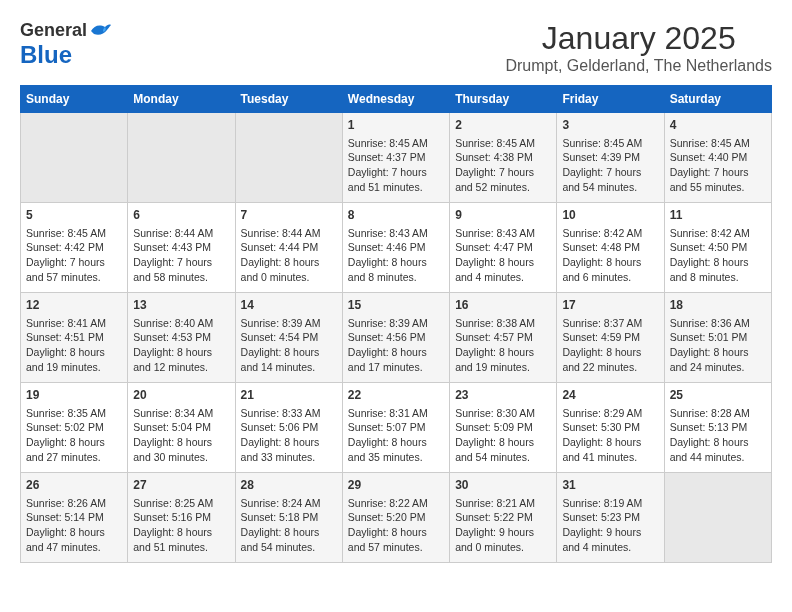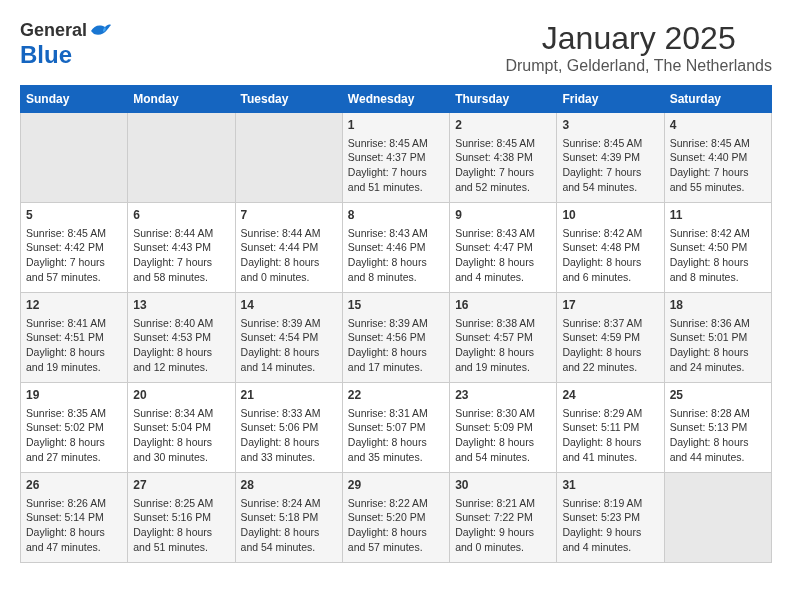--- a/index.html
+++ b/index.html
@@ -294,21 +294,21 @@
         <td>
           <span class="day-num">23</span>
           <div>Sunrise: 8:30 AM</div>
           <div>Sunset: 5:09 PM</div>
           <div>Daylight: 8 hours</div>
           <div>and 54 minutes.</div>
         </td>
         <td>
           <span class="day-num">24</span>
           <div>Sunrise: 8:29 AM</div>
-          <div>Sunset: 5:11 PM</div>
+          <div>Sunset: 5:30 PM</div>
           <div>Daylight: 8 hours</div>
           <div>and 41 minutes.</div>
         </td>
         <td>
           <span class="day-num">25</span>
           <div>Sunrise: 8:28 AM</div>
           <div>Sunset: 5:13 PM</div>
           <div>Daylight: 8 hours</div>
           <div>and 44 minutes.</div>
         </td>
@@ -338,21 +338,21 @@
         <td>
           <span class="day-num">29</span>
           <div>Sunrise: 8:22 AM</div>
           <div>Sunset: 5:20 PM</div>
           <div>Daylight: 8 hours</div>
           <div>and 57 minutes.</div>
         </td>
         <td>
           <span class="day-num">30</span>
           <div>Sunrise: 8:21 AM</div>
-          <div>Sunset: 7:22 PM</div>
+          <div>Sunset: 5:22 PM</div>
           <div>Daylight: 9 hours</div>
           <div>and 0 minutes.</div>
         </td>
         <td>
           <span class="day-num">31</span>
           <div>Sunrise: 8:19 AM</div>
           <div>Sunset: 5:23 PM</div>
           <div>Daylight: 9 hours</div>
           <div>and 4 minutes.</div>
         </td>

